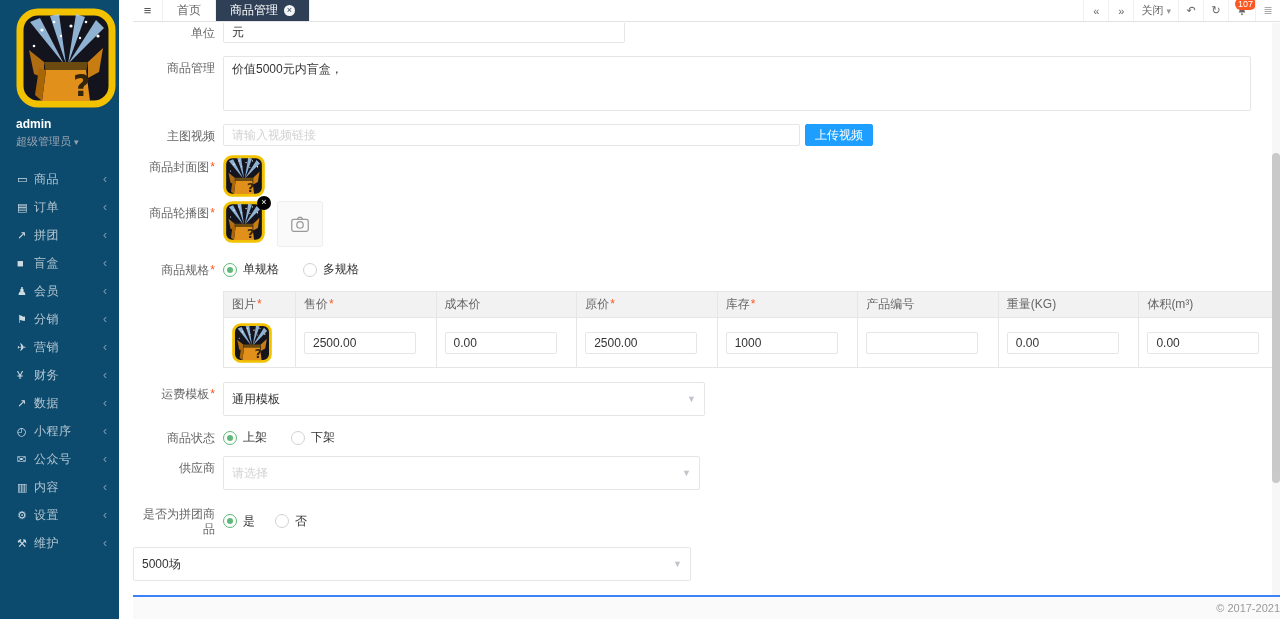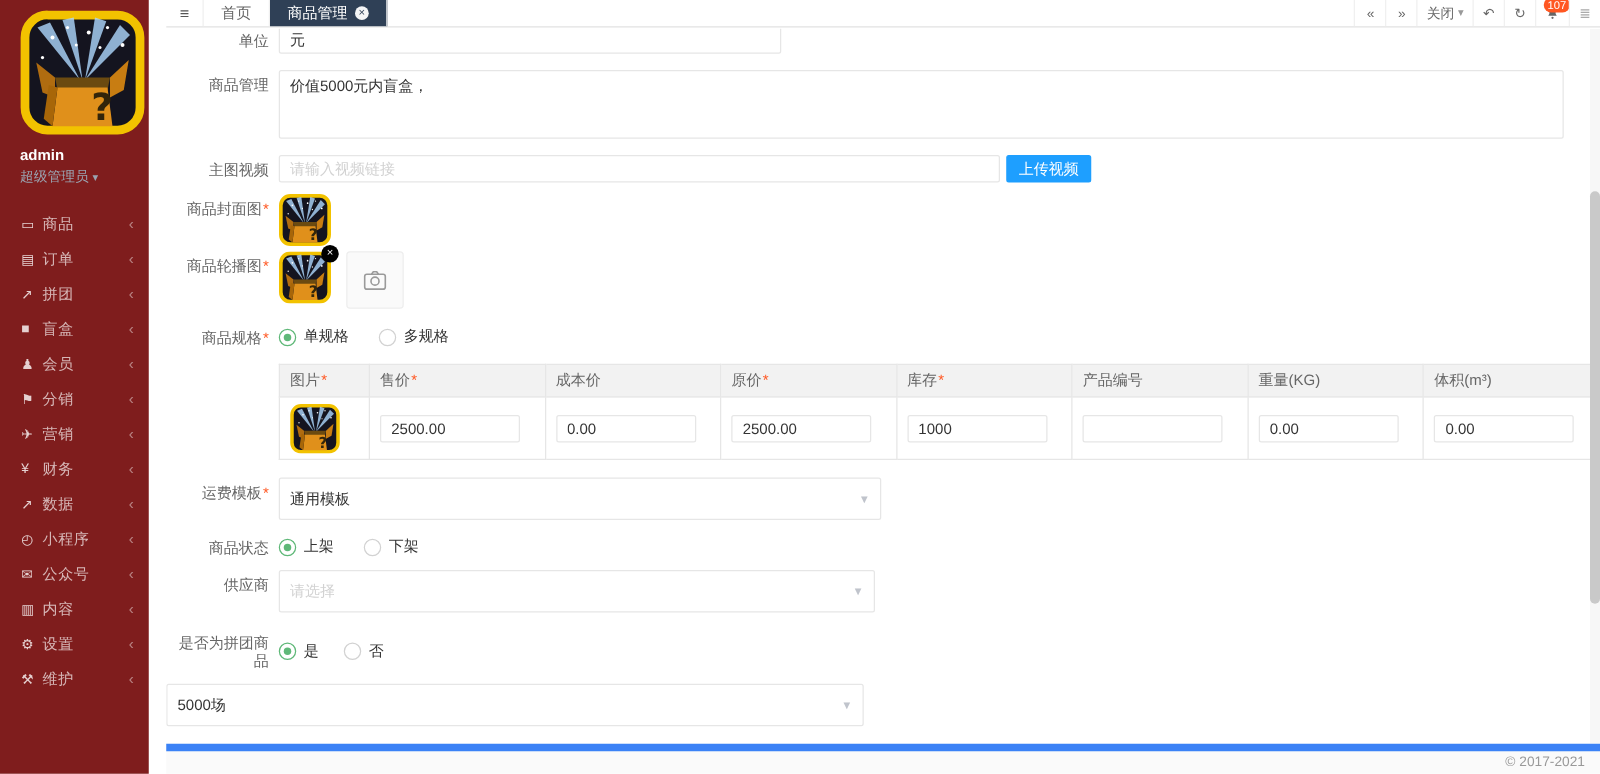--- a/index.html
+++ b/index.html
@@ -1,20 +1,20 @@
 <!DOCTYPE html>
 <html><head>
 <meta charset="utf-8">
 <style>
   * { margin:0; padding:0; box-sizing:border-box; }
   html,body { width:1280px; height:619px; overflow:hidden; background:#fff;
     font-family:"Liberation Sans","DejaVu Sans",sans-serif; font-size:12px; color:#333; }
 
   
-  .sidebar { position:absolute; left:0; top:0; width:119px; height:619px; background:#7f1d1d; }
+  .sidebar { position:absolute; left:0; top:0; width:119px; height:619px; background:#0c4a6e; }
   .avatar { display:block; margin:8px 0 0 16px; width:100px; height:100px; }
   .uname { color:#fff; font-weight:bold; margin:9px 0 0 16px; font-size:12px; }
   .urole { color:#9aa4b1; margin:3px 0 0 16px; font-size:11px; cursor:pointer; }
   .urole .dcaret { font-size:9px; color:#9aa4b1; }
   .nav { margin-top:16px; }
   .side-item { display:flex; align-items:center; height:28px; padding:0 12px 0 17px;
     color:rgba(255,255,255,.68); cursor:pointer; }
   .si-icon { width:17px; font-size:11px; color:rgba(255,255,255,.8); flex:none; }
   .si-label { flex:1; font-size:12px; letter-spacing:.5px; }
   .si-chev { color:rgba(255,255,255,.45); font-size:12px; }
@@ -32,22 +32,22 @@
   .tb-right { margin-left:auto; display:flex; align-items:stretch; }
   .tb-btn { min-width:25px; padding:0 7px; display:flex; align-items:center; justify-content:center;
     color:#666; border-left:1px solid #f0f0f0; cursor:pointer; position:relative; font-size:11px; }
   .tb-btn .bell-svg { width:12px; height:12px; }
   .badge { position:absolute; top:-2px; right:-1px; background:#ff5722; color:#fff;
     font-size:9px; height:12px; line-height:12px; padding:0 3px; border-radius:7px; }
 
   
   .content { position:absolute; left:133px; top:23px; right:0; bottom:24px; background:#fff; overflow:hidden; }
   .footer { position:absolute; left:133px; bottom:0; right:0; height:24px; background:#fafafa;
-    border-top:6px solid #3b82f6; color:#999; font-size:11px; display:flex; align-items:center;
-    justify-content:flex-end; padding-right:12px; }
+    border-top:2px solid #3b82f6; color:#999; font-size:11px; display:flex; align-items:center;
+    justify-content:flex-end; }
   .vscroll { position:absolute; right:0; top:0; bottom:0; width:8px; background:#f7f7f7; }
   .vthumb { position:absolute; right:0; top:130px; width:8px; height:330px; background:#c9c9c9; border-radius:4px; }
 
   
   .row { display:flex; }
   .rlabel { width:90px; flex:none; text-align:right; padding:5px 8px 0 0; color:#666; line-height:15px; }
   .req { color:#ff5722; margin-left:1px; }
   .inp { height:22px; border:1px solid #e6e6e6; border-radius:2px; padding:0 8px; font-size:12px;
     color:#333; outline:none; background:#fff; font-family:inherit; }
   .inp::placeholder, textarea::placeholder { color:#d2d2d2; }

